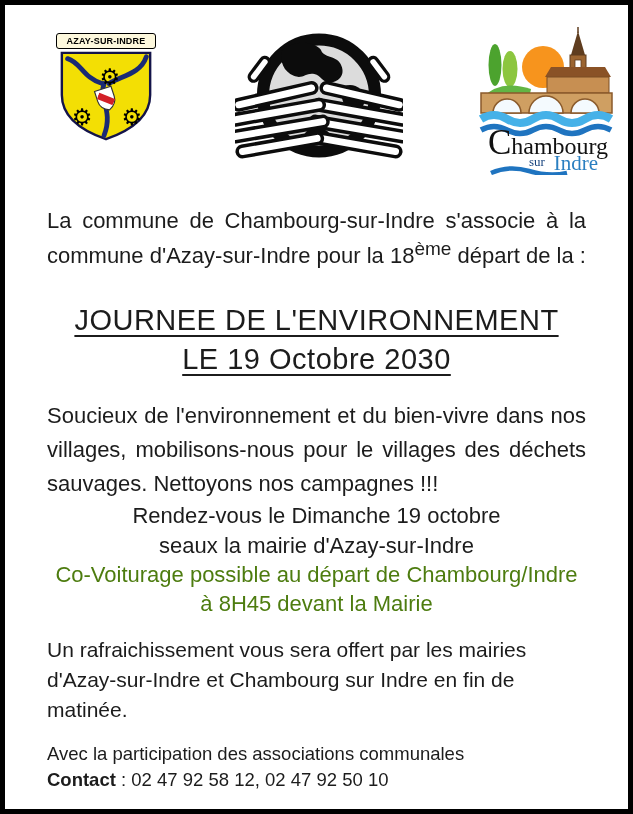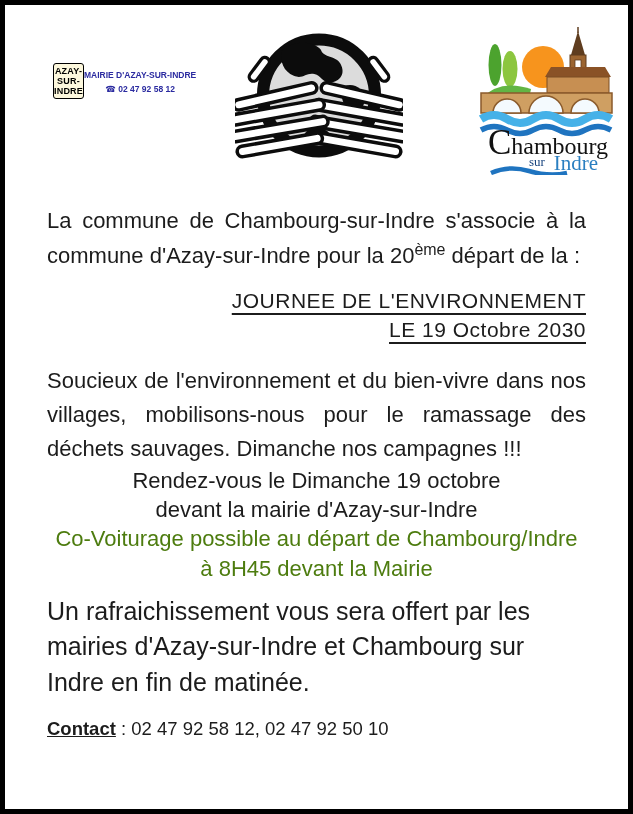--- a/index.html
+++ b/index.html
@@ -2,39 +2,39 @@
 <html><head>
 <meta charset="utf-8">
 <style>
   * { margin:0; padding:0; box-sizing:border-box; }
   html,body { background:#fff; }
   body { width:633px; height:814px; font-family:"Liberation Sans",sans-serif; }
   .page { width:633px; height:814px; border:5px solid #000; background:#fff; overflow:hidden; }
 
   
   .logos { display:flex; justify-content:space-between; align-items:flex-start; padding:16px 14px 0 48px; }
-  .azay-logo { width:106px; display:flex; flex-direction:row; align-items:center; margin-top:12px;justify-content:space-between; }
+  .azay-logo { width:106px; display:flex; flex-direction:column; align-items:center; margin-top:12px;justify-content:space-between; }
   .azay-banner { width:100px; border:1.5px solid #000; border-radius:3px; background:#fdf8dd;
                  font-size:9px; font-weight:bold; text-align:center; padding:2px 0; letter-spacing:0.2px; }
   .azay-caption { margin-top:3px; color:#2b2ba0; font-size:8.5px; font-weight:bold;
                   text-align:center; line-height:1.55; white-space:nowrap; }
   .chambourg-logo { margin-top:6px; }
 
   
   .content { padding:0 42px; color:#1c1c1c; }
   .intro { margin-top:20px; font-size:22px; line-height:1.6; text-align:justify; }
-  .intro sup { font-size:16px; line-height:0; }
-  .title-block { margin-top:14px; text-align:right; font-size:21px; line-height:1.34; letter-spacing:0.5px; }
+  .intro sup { font-size:19px; line-height:0; }
+  .title-block { margin-top:28px; text-align:center; font-size:29px; line-height:1.34; letter-spacing:0.5px; }
   .title-block .u { text-decoration:underline; text-decoration-thickness:2px; text-underline-offset:5px; }
   .body-par { margin-top:20px; font-size:22px; line-height:1.55; text-align:justify; }
   .meeting { text-align:center; font-size:22px; line-height:1.33; }
   .carpool { color:#4d7c0f; }
-  .refreshment { margin-top:11px; font-size:25px; line-height:1.42; }
+  .refreshment { margin-top:17px; font-size:21px; line-height:1.42; }
   .footer { margin-top:16px; font-size:18.5px; line-height:1.42; }
-  .contact-label { font-weight:bold; text-decoration:underline; }
+  .contact-label { font-weight:bold; }
   .dejavu { font-family:"DejaVu Sans",sans-serif; }
 </style>
 </head>
 <body>
 
 <div class="page">
 
   <div class="logos">
 
     <div class="azay-logo">
@@ -52,24 +52,20 @@
           <text x="79" y="79">⚙</text>
         </g>
         <g transform="translate(52,52) rotate(-18)">
           <clipPath id="innerShieldClip">
               <path d="M-9,-11 H9 V0 Q9,8 0,12 Q-9,8 -9,0 Z"></path>
             </clipPath>
           <path d="M-9,-11 H9 V0 Q9,8 0,12 Q-9,8 -9,0 Z" fill="#fff" stroke="#333" stroke-width="1.2"></path>
           <rect x="-14" y="-3.5" width="28" height="7" fill="#d32027" clip-path="url(#innerShieldClip)" transform="rotate(40)"></rect>
         </g>
       </svg>
-      <div class="azay-caption">
-        <div>MAIRIE D'AZAY-SUR-INDRE</div>
-        <div><span class="dejavu">☎</span>&nbsp;<span>02 47 92 58 12</span></div>
-      </div>
     </div>
 
     <svg width="168" height="162" viewBox="0 0 180 170">
       <circle cx="90" cy="78" r="60" fill="#dcdcdc" stroke="#0c0c0c" stroke-width="13"></circle>
       <g fill="#0c0c0c">
         <path d="M50,30 C64,18 84,20 92,29 C95,38 108,35 113,44 C119,55 112,63 103,64 C94,65 93,57 85,55 C76,53 73,61 63,57 C52,52 48,42 50,30 Z"></path>
         <path d="M117,68 C128,64 138,71 139,82 C139,92 130,98 122,93 C114,87 112,74 117,68 Z"></path>
         <ellipse cx="88" cy="122" rx="14" ry="9"></ellipse>
       </g>
       <g>
@@ -133,35 +129,36 @@
       </g>
       <text x="69" y="127" text-anchor="middle" font-family="'Liberation Serif',serif" font-size="24" fill="#111"><tspan font-size="35">C</tspan><tspan>hambourg</tspan></text>
       <text x="58" y="139" text-anchor="middle" font-family="'Liberation Serif',serif" font-size="13" fill="#16427d">sur</text>
       <text x="97" y="143" text-anchor="middle" font-family="'Liberation Serif',serif" font-size="21" fill="#2a7fc1">Indre</text>
       <path d="M12,146 Q30,138 50,144 T88,146" stroke="#1f74c0" stroke-width="4.5" fill="none"></path>
     </svg>
   </div>
 
   <div class="content">
 
-    <p class="intro"><span>La commune de Chambourg-sur-Indre s'associe à la commune d'Azay-sur-Indre pour la 20</span><sup>ème</sup><span> départ de la :</span></p>
+    <p class="intro"><span>La commune de Chambourg-sur-Indre s'associe à la commune d'Azay-sur-Indre pour la 18</span><sup>ème</sup><span> départ de la :</span></p>
 
     <div class="title-block">
       <div><span class="u">JOURNEE DE L'ENVIRONNEMENT</span></div>
       <div><span class="u">LE 19 Octobre 2030</span></div>
     </div>
 
-    <p class="body-par">Soucieux de l'environnement et du bien-vivre dans nos villages, mobilisons-nous pour le ramassage des déchets sauvages. Dimanche nos campagnes !!!</p>
+    <p class="body-par">Soucieux de l'environnement et du bien-vivre dans nos villages, mobilisons-nous pour le villages des déchets sauvages. Nettoyons nos campagnes !!!</p>
 
     <div class="meeting">
       <div>Rendez-vous le Dimanche 19 octobre</div>
-      <div>devant la mairie d'Azay-sur-Indre</div>
+      <div>seaux la mairie d'Azay-sur-Indre</div>
       <div class="carpool">Co-Voiturage possible au départ de Chambourg/Indre à 8H45 devant la Mairie</div>
     </div>
 
     <p class="refreshment">Un rafraichissement vous sera offert par les mairies d'Azay-sur-Indre et Chambourg sur Indre en fin de matinée.</p>
 
     <div class="footer">
+      <div>Avec la participation des associations communales</div>
       <div><span class="contact-label">Contact</span><span> : 02 47 92 58 12, 02 47 92 50 10</span></div>
     </div>
 
   </div>
 </div>
 
 </body></html>

